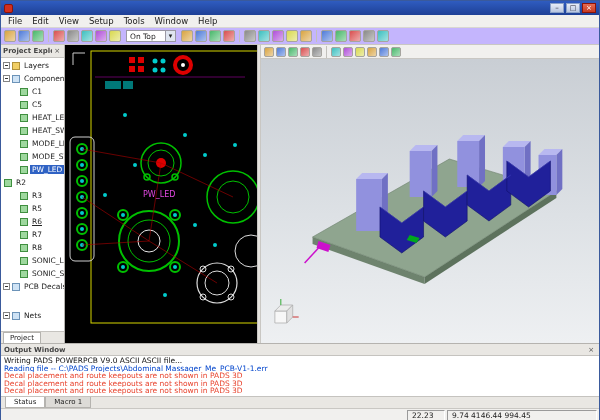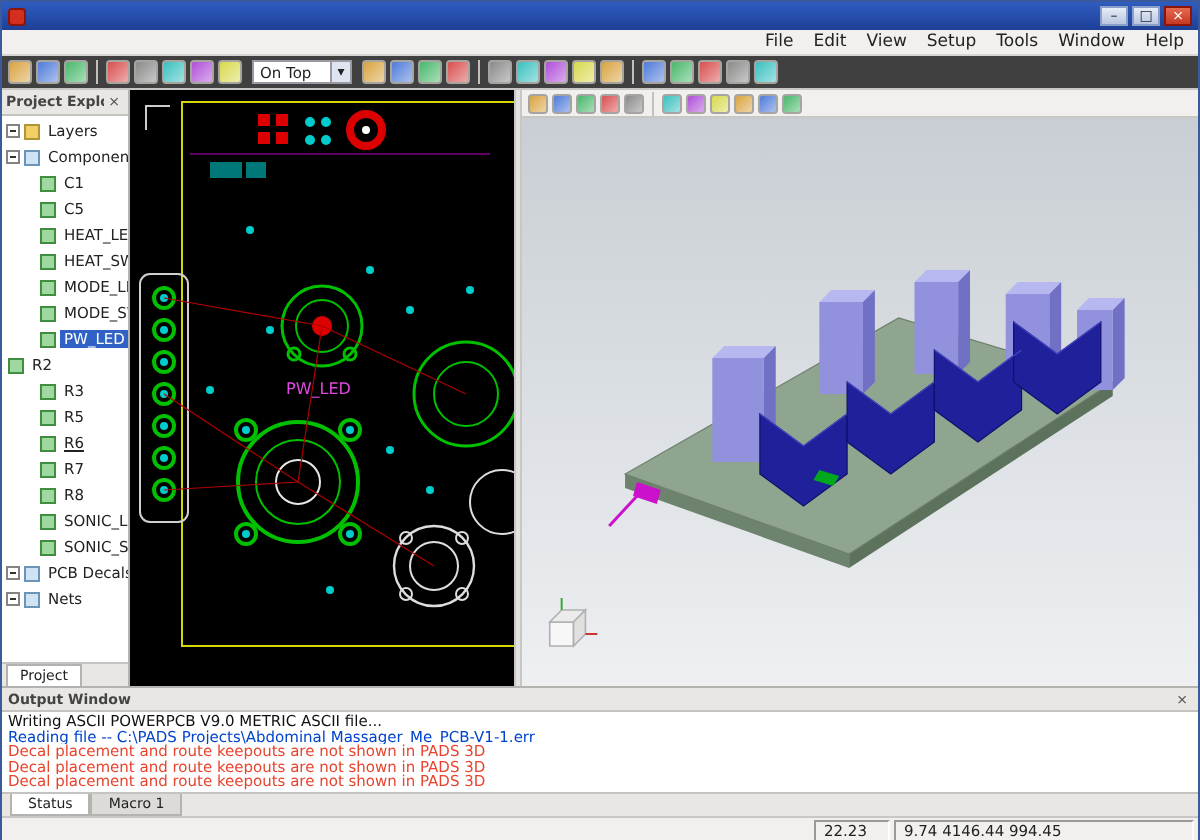--- a/index.html
+++ b/index.html
@@ -9,25 +9,25 @@
 
   
   .titlebar { height:14px; background:linear-gradient(180deg,#2f5cc0,#1e4096); display:flex; align-items:center; padding:0 3px; flex:none; }
   .app-icon { width:9px; height:9px; background:#d22f1e; border-radius:2px; margin-right:4px; flex:none; border:1px solid #8c1408; }
   .title { color:#fff; font-size:8px; white-space:nowrap; overflow:hidden; flex:1; }
   .winbtns { display:flex; gap:2px; margin-left:auto; }
   .winbtn { width:14px; height:10px; background:linear-gradient(#e7edf8,#b9c6e0); border:1px solid #8aa0c8; color:#223; font-size:7px; line-height:9px; text-align:center; }
   .winbtn.close { background:linear-gradient(#e46a52,#c73a22); color:#fff; border-color:#8c1408; }
 
   
-  .menubar { height:13px; background:#f1f0ee; border-bottom:1px solid #d8d6d2; display:flex; align-items:center; padding:0 2px; flex:none;justify-content:flex-end; }
+  .menubar { height:13px; background:#f1f0ee; border-bottom:1px solid #d8d6d2; display:flex; align-items:center; padding:0 2px; flex:none; }
   .menu-item { padding:0 5px; font-size:8.5px; line-height:13px; }
 
   
-  .toolbar { height:17px; background:#404040; border-bottom:1px solid #c9c7c3; display:flex; align-items:center; padding:0 3px; gap:2px; flex:none; }
+  .toolbar { height:17px; background:#c4b5fd; border-bottom:1px solid #c9c7c3; display:flex; align-items:center; padding:0 3px; gap:2px; flex:none; }
   .tb-icon { width:12px; height:12px; border:1px solid #a6a49f; border-radius:2px; flex:none; }
   .tb-sep { width:1px; height:12px; background:#c2c0bb; margin:0 2px; flex:none; }
   .combo { width:50px; height:12px; background:#fff; border:1px solid #9a98a3; display:flex; align-items:center; margin:0 3px; flex:none; }
   .combo-value { flex:1; font-size:7.5px; padding-left:3px; white-space:nowrap; overflow:hidden; }
   .combo-arrow { width:10px; text-align:center; background:#dfe5f0; border-left:1px solid #9a98a3; font-size:7px; line-height:10px; height:100%; }
 
   
   .main { height:298px; display:flex; flex:none; }
 
   
@@ -215,21 +215,21 @@
           </div>
           <div class="tree-row" style="padding-left: 19px;">
             <span class="node-ico component"></span>
             <span class="node-label">SONIC_SW</span>
           </div>
           <div class="tree-row" style="padding-left: 2px;">
             <span class="toggle"></span>
             <span class="node-ico group"></span>
             <span class="node-label">PCB Decals</span>
           </div>
-          <div class="tree-row" style="padding-left: 2px;">
+          <div class="tree-row" style="padding-left: 2px; margin-top: 16px;">
             <span class="toggle"></span>
             <span class="node-ico group"></span>
             <span class="node-label">Nets</span>
           </div>
         </div>
       <div class="panel-tabs">
         <span class="ptab">Project</span>
       </div>
     </div>
 
@@ -410,21 +410,21 @@
       </div>
     </div>
   </div>
 
   <div class="output">
     <div class="output-header">
       <span class="output-title">Output Window</span>
       <span class="panel-close">×</span>
     </div>
     <div class="output-lines" id="outlines">
-        <div class="out-line normal">Writing ASCII POWERPCB V9.0 METRIC ASCII file...</div>
+        <div class="out-line normal">Writing PADS POWERPCB V9.0 ASCII ASCII file...</div>
         <div class="out-line link">Reading file -- C:\PADS Projects\Abdominal Massager_Me_PCB-V1-1.err</div>
         <div class="out-line error">Decal placement and route keepouts are not shown in PADS 3D</div>
         <div class="out-line error">Decal placement and route keepouts are not shown in PADS 3D</div>
         <div class="out-line error">Decal placement and route keepouts are not shown in PADS 3D</div>
       </div>
     <div class="output-tabs" id="outtabs">
         <span class="out-tab active">Status</span>
         <span class="out-tab">Macro 1</span>
       </div>
   </div>

